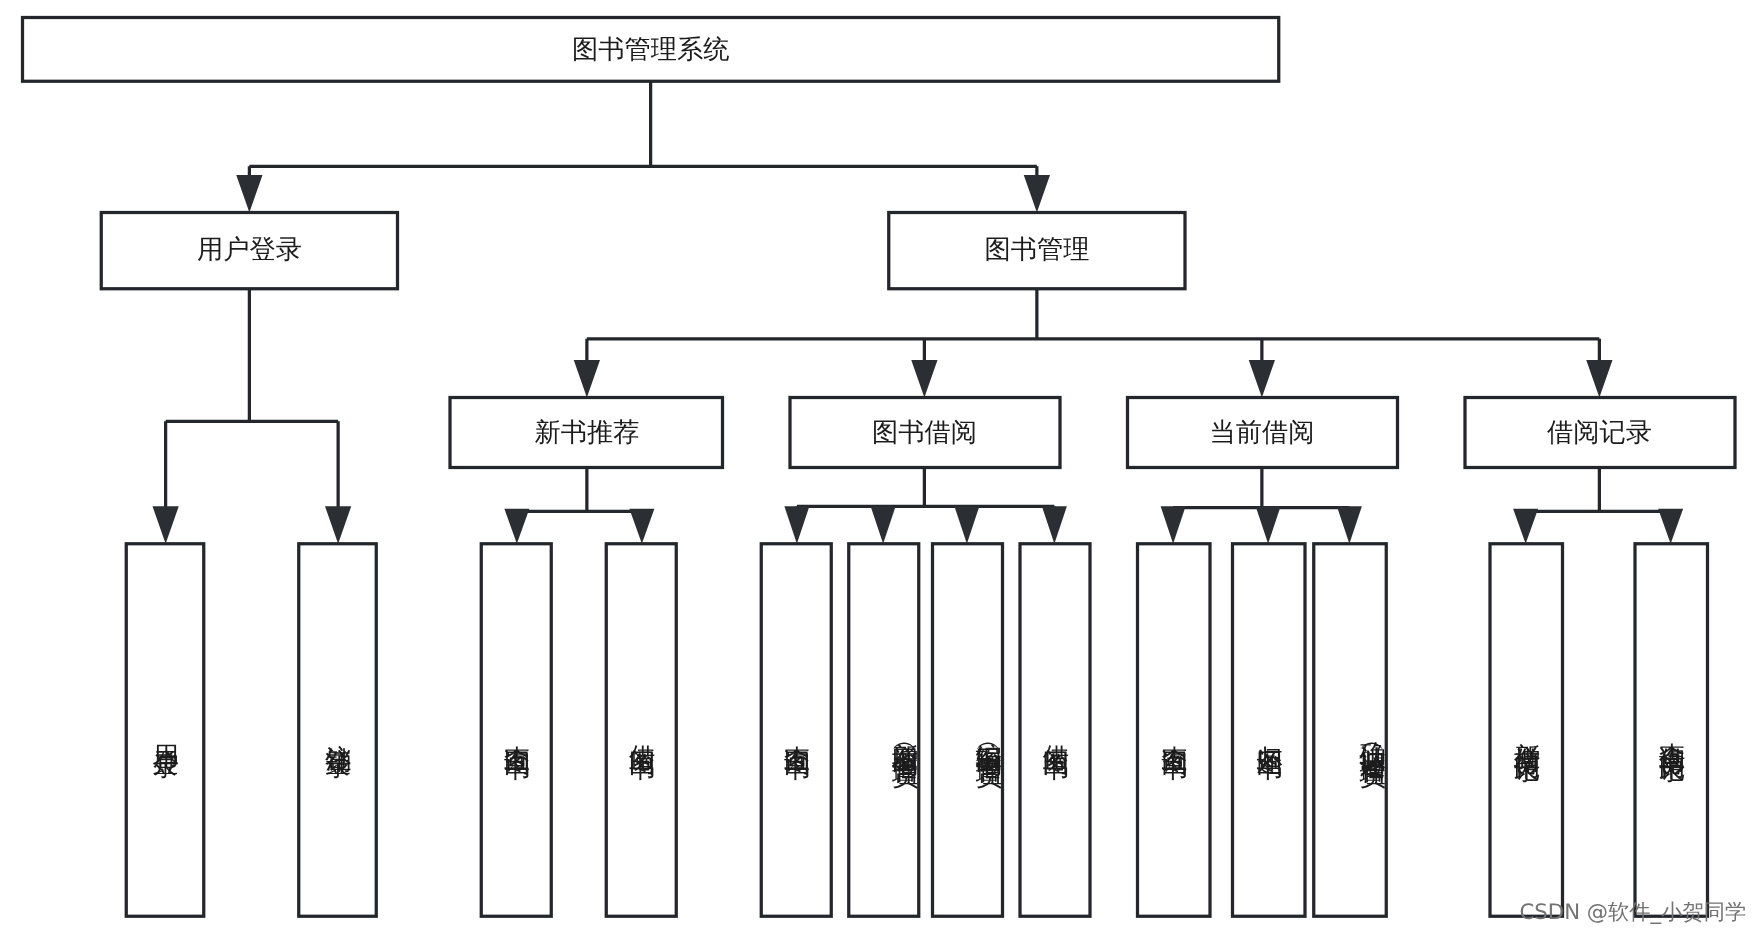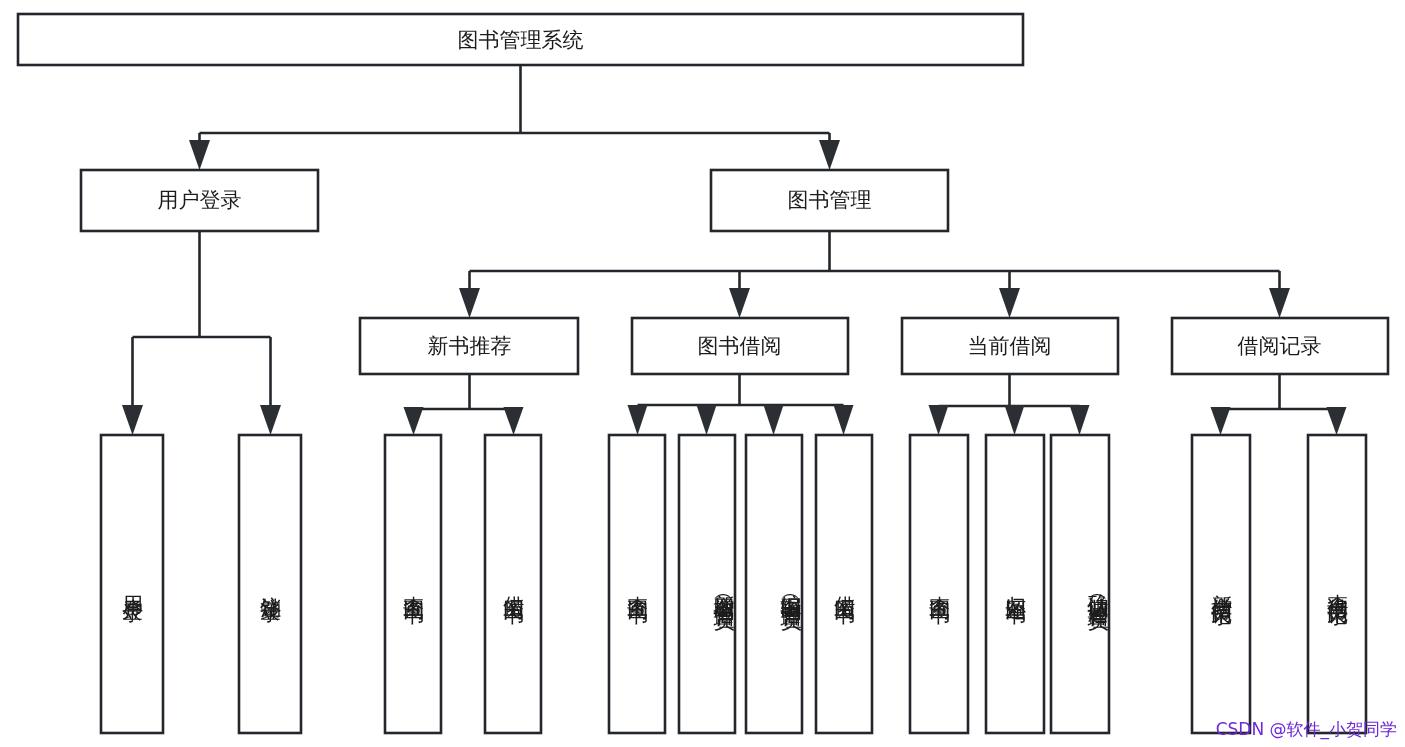--- a/index.html
+++ b/index.html
@@ -66,21 +66,21 @@
     white-space: nowrap;
     pointer-events: none;
     user-select: none;
   }
   .watermark {
     position: absolute;
     right: 8px;
     bottom: 6px;
     font-family: "DejaVu Sans", "Liberation Sans", sans-serif;
     font-size: 17px;
-    color: #6d28d9;
+    color: #737373;
     white-space: nowrap;
     user-select: none;
     margin-left: 24px;
   }
 </style>
 </head>
 <body>
 
 <div id="diagram-root">
 

